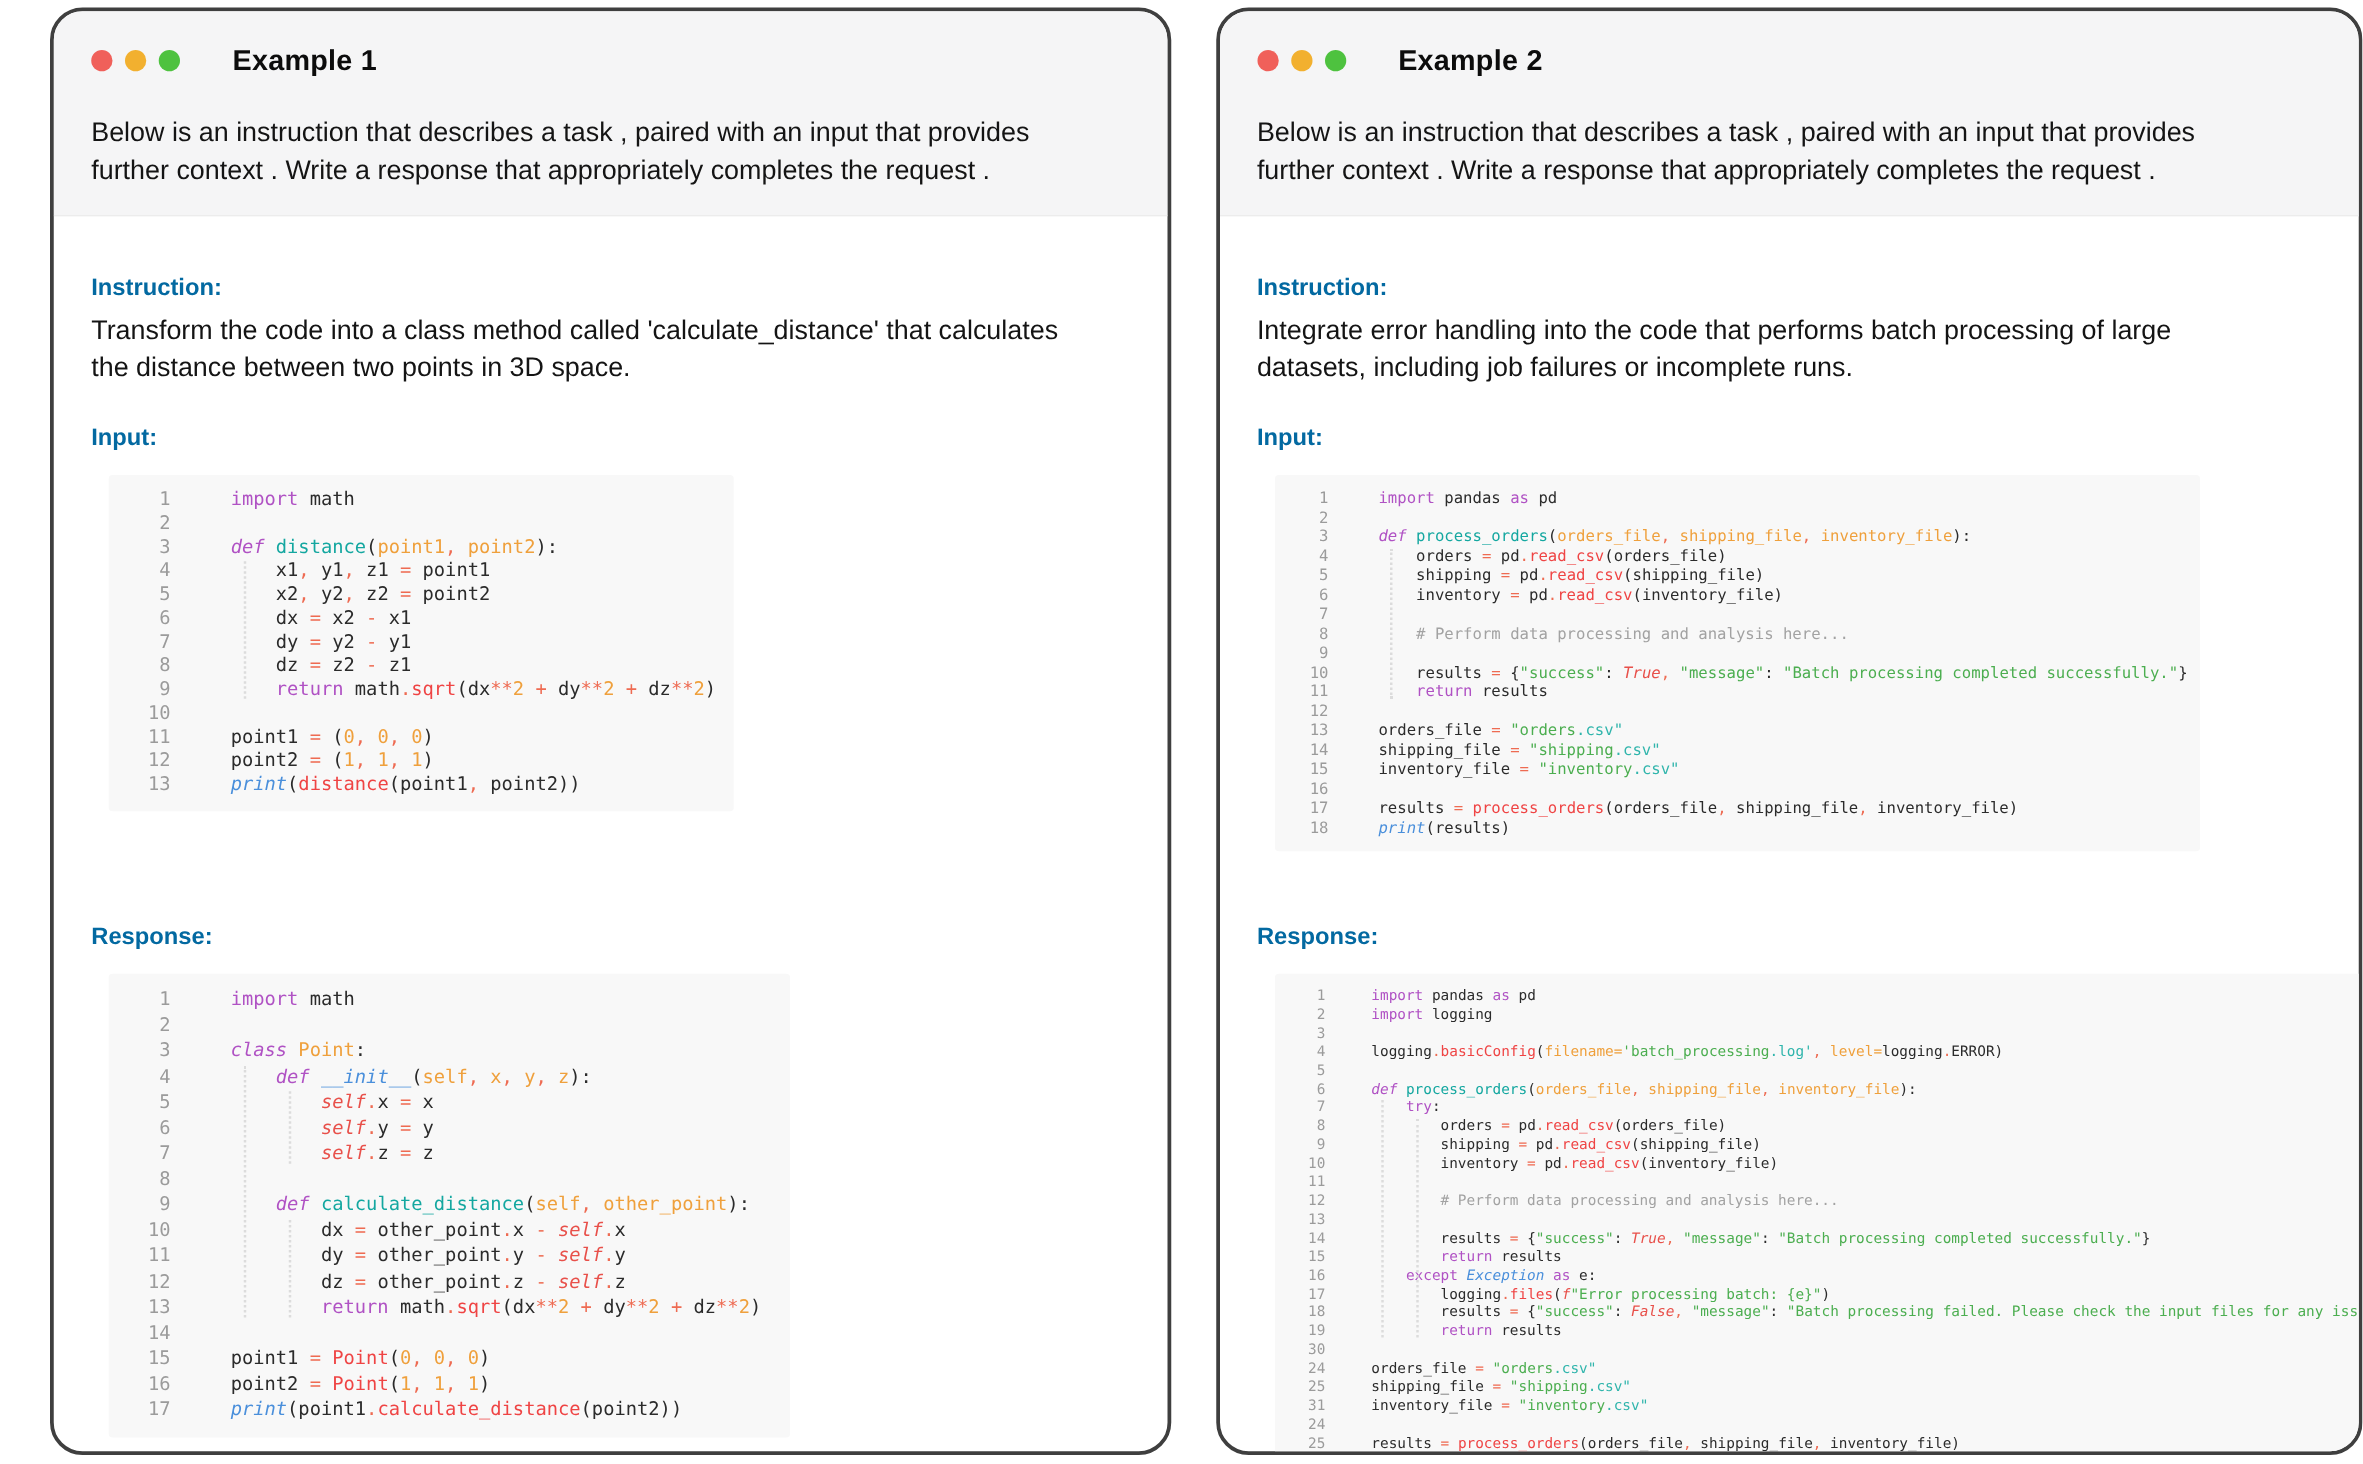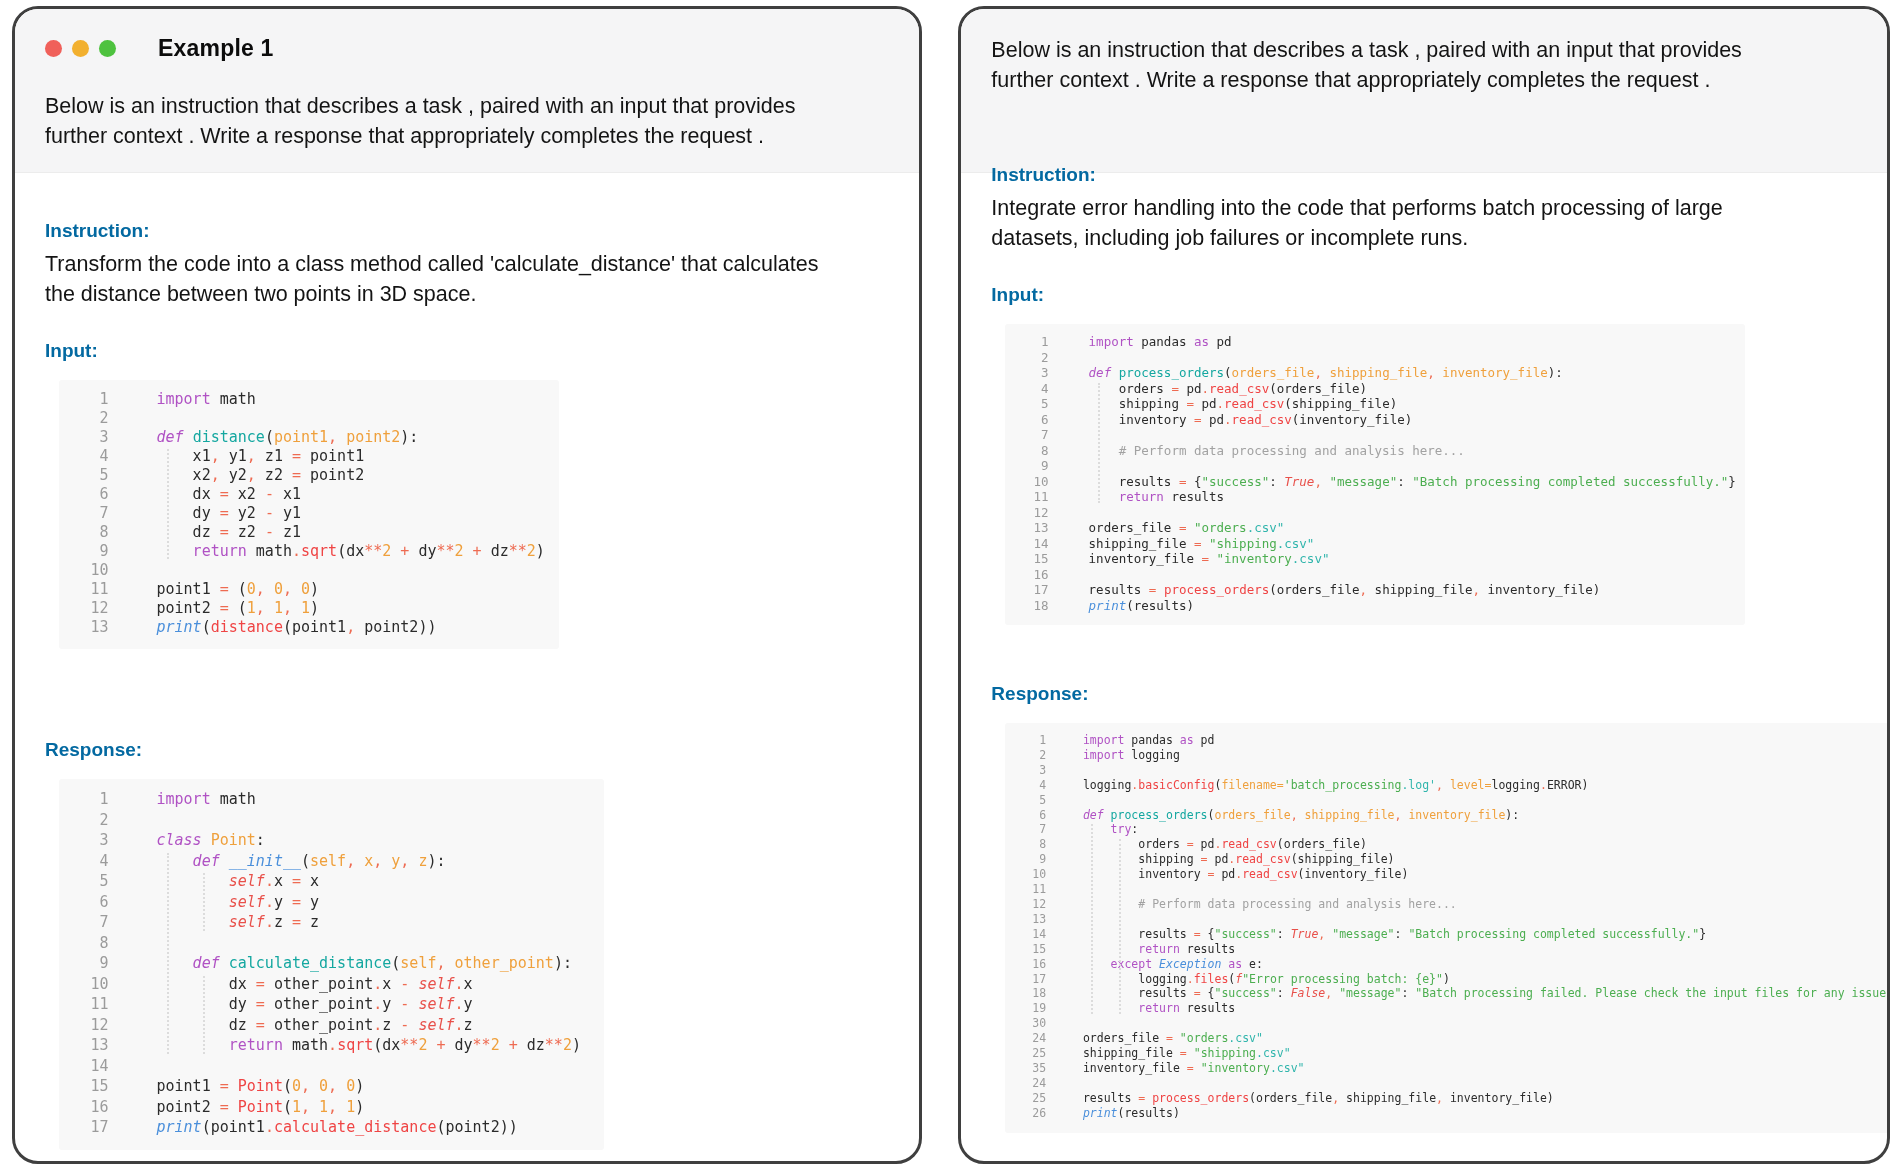--- a/index.html
+++ b/index.html
@@ -1,19 +1,19 @@
 <!DOCTYPE html>
 <html><head>
 <meta charset="utf-8">
 <style>
   html,body{margin:0;padding:0;background:#ffffff;}
   body{width:1890px;height:1171px;font-family:"Liberation Sans",sans-serif;color:#1a1a1a;overflow:hidden;}
   .page{display:flex;gap:36px;padding:6px 0 0 12px;box-sizing:border-box;}
   .panel{position:relative;background:#ffffff;border:3px solid #3f3f3f;border-radius:26px;height:1158px;box-sizing:border-box;overflow:hidden;}
-  .panel.p1{width:940px;}
+  .panel.p1{width:940px;margin-left:28px;}
   .panel.p2{width:962px;}
   .band{position:absolute;top:0;left:0;right:0;height:163px;background:#f5f5f6;border-bottom:1px solid #ececec;}
   .content{position:relative;z-index:1;padding:0 0 0 30px;}
   .titlebar{display:flex;align-items:center;padding-top:22px;height:34px;}
   .dots{display:flex;align-items:center;gap:10px;}
   .dot{width:17px;height:17px;border-radius:50%;display:inline-block;}
   .wtitle{font-size:23px;font-weight:bold;margin:0 0 0 42px;color:#0c0c0c;letter-spacing:.2px;}
   .intro{margin:26px 0 0 0;font-size:21.5px;line-height:30px;white-space:pre-line;color:#141414;}
   h2{font-size:19px;line-height:31px;font-weight:bold;color:#0369a1;margin:0;}
   .h-instruction{margin-top:64px;}
@@ -101,20 +101,28 @@
           <i class="guide" style="left: 108.336px; top: 73.5px; height: 201px;"></i>
           <i class="guide" style="left: 144.456px; top: 94px; height: 57.5px;"></i>
           <i class="guide" style="left: 144.456px; top: 196.5px; height: 78px;"></i>
         </div>
     </div>
   </section>
 
   <section class="panel p2">
     <div class="band"></div>
     <div class="content">
+      <div class="titlebar">
+        <span class="dots">
+          <i class="dot" style="background: rgb(240, 96, 90);"></i>
+          <i class="dot" style="background: rgb(242, 176, 47);"></i>
+          <i class="dot" style="background: rgb(78, 194, 63);"></i>
+        </span>
+        <h1 class="wtitle">Example 2</h1>
+      </div>
       <p class="intro">Below is an instruction that describes a task , paired with an input that provides
 further context . Write a response that appropriately completes the request .</p>
       <h2 class="h-instruction">Instruction:</h2>
       <p class="bodytext">Integrate error handling into the code that performs batch processing of large
 datasets, including job failures or incomplete runs.</p>
       <h2 class="h-input">Input:</h2>
       <div class="slot">
         <div class="code" style="width: 740px; font-size: 12.5px; line-height: 15.5px; padding: 10px 6px 12px 12px;">
             <div class="crow"><span class="ln" style="width: 31.25px; margin-right: 40px;">1</span><span class="lc"><span class="tk-k">import</span><span class="tk-p"> pandas </span><span class="tk-k">as</span><span class="tk-p"> pd</span></span></div>
             <div class="crow"><span class="ln" style="width: 31.25px; margin-right: 40px;">2</span><span class="lc"></span></div>
@@ -154,21 +162,21 @@
           <div class="crow"><span class="ln" style="width: 28.75px; margin-right: 36.8px;">13</span><span class="lc"></span></div>
           <div class="crow"><span class="ln" style="width: 28.75px; margin-right: 36.8px;">14</span><span class="lc"><span class="tk-p">        results </span><span class="tk-op">=</span><span class="tk-p"> {</span><span class="tk-s">"success"</span><span class="tk-p">: </span><span class="tk-r">True</span><span class="tk-op">,</span><span class="tk-p"> </span><span class="tk-s">"message"</span><span class="tk-p">: </span><span class="tk-s">"Batch processing completed successfully."</span><span class="tk-p">}</span></span></div>
           <div class="crow"><span class="ln" style="width: 28.75px; margin-right: 36.8px;">15</span><span class="lc"><span class="tk-k">        return</span><span class="tk-p"> results</span></span></div>
           <div class="crow"><span class="ln" style="width: 28.75px; margin-right: 36.8px;">16</span><span class="lc"><span class="tk-k">    except </span><span class="tk-bi">Exception</span><span class="tk-k"> as</span><span class="tk-p"> e:</span></span></div>
           <div class="crow"><span class="ln" style="width: 28.75px; margin-right: 36.8px;">17</span><span class="lc"><span class="tk-p">        logging</span><span class="tk-op">.</span><span class="tk-b">files</span><span class="tk-p">(</span><span class="tk-r">f</span><span class="tk-s">"Error processing batch: {e}"</span><span class="tk-p">)</span></span></div>
           <div class="crow"><span class="ln" style="width: 28.75px; margin-right: 36.8px;">18</span><span class="lc"><span class="tk-p">        results </span><span class="tk-op">=</span><span class="tk-p"> {</span><span class="tk-s">"success"</span><span class="tk-p">: </span><span class="tk-r">False</span><span class="tk-op">,</span><span class="tk-p"> </span><span class="tk-s">"message"</span><span class="tk-p">: </span><span class="tk-s">"Batch processing failed. Please check the input files for any issues."</span><span class="tk-p">}</span></span></div>
           <div class="crow"><span class="ln" style="width: 28.75px; margin-right: 36.8px;">19</span><span class="lc"><span class="tk-k">        return</span><span class="tk-p"> results</span></span></div>
           <div class="crow"><span class="ln" style="width: 28.75px; margin-right: 36.8px;">30</span><span class="lc"></span></div>
           <div class="crow"><span class="ln" style="width: 28.75px; margin-right: 36.8px;">24</span><span class="lc"><span class="tk-p">orders_file </span><span class="tk-op">=</span><span class="tk-p"> </span><span class="tk-s">"orders</span><span class="tk-c2">.csv"</span></span></div>
           <div class="crow"><span class="ln" style="width: 28.75px; margin-right: 36.8px;">25</span><span class="lc"><span class="tk-p">shipping_file </span><span class="tk-op">=</span><span class="tk-p"> </span><span class="tk-s">"shipping</span><span class="tk-c2">.csv"</span></span></div>
-          <div class="crow"><span class="ln" style="width: 28.75px; margin-right: 36.8px;">35</span><span class="lc"><span class="tk-p">inventory_file </span><span class="tk-op">=</span><span class="tk-p"> </span><span class="tk-s">"inventory</span><span class="tk-c2">.csv"</span></span></div>
+          <div class="crow"><span class="ln" style="width: 28.75px; margin-right: 36.8px;">31</span><span class="lc"><span class="tk-p">inventory_file </span><span class="tk-op">=</span><span class="tk-p"> </span><span class="tk-s">"inventory</span><span class="tk-c2">.csv"</span></span></div>
           <div class="crow"><span class="ln" style="width: 28.75px; margin-right: 36.8px;">24</span><span class="lc"></span></div>
           <div class="crow"><span class="ln" style="width: 28.75px; margin-right: 36.8px;">25</span><span class="lc"><span class="tk-p">results </span><span class="tk-op">=</span><span class="tk-p"> </span><span class="tk-b">process_orders</span><span class="tk-p">(orders_file</span><span class="tk-op">,</span><span class="tk-p"> shipping_file</span><span class="tk-op">,</span><span class="tk-p"> inventory_file)</span></span></div>
           <div class="crow"><span class="ln" style="width: 28.75px; margin-right: 36.8px;">26</span><span class="lc"><span class="tk-bi">print</span><span class="tk-p">(results)</span></span></div>
           <i class="guide" style="left: 85.8576px; top: 101.4px; height: 189.7px;"></i>
           <i class="guide" style="left: 113.55px; top: 116.3px; height: 174.8px;"></i>
         </div>
     </div>
   </section>
 
 </div>

